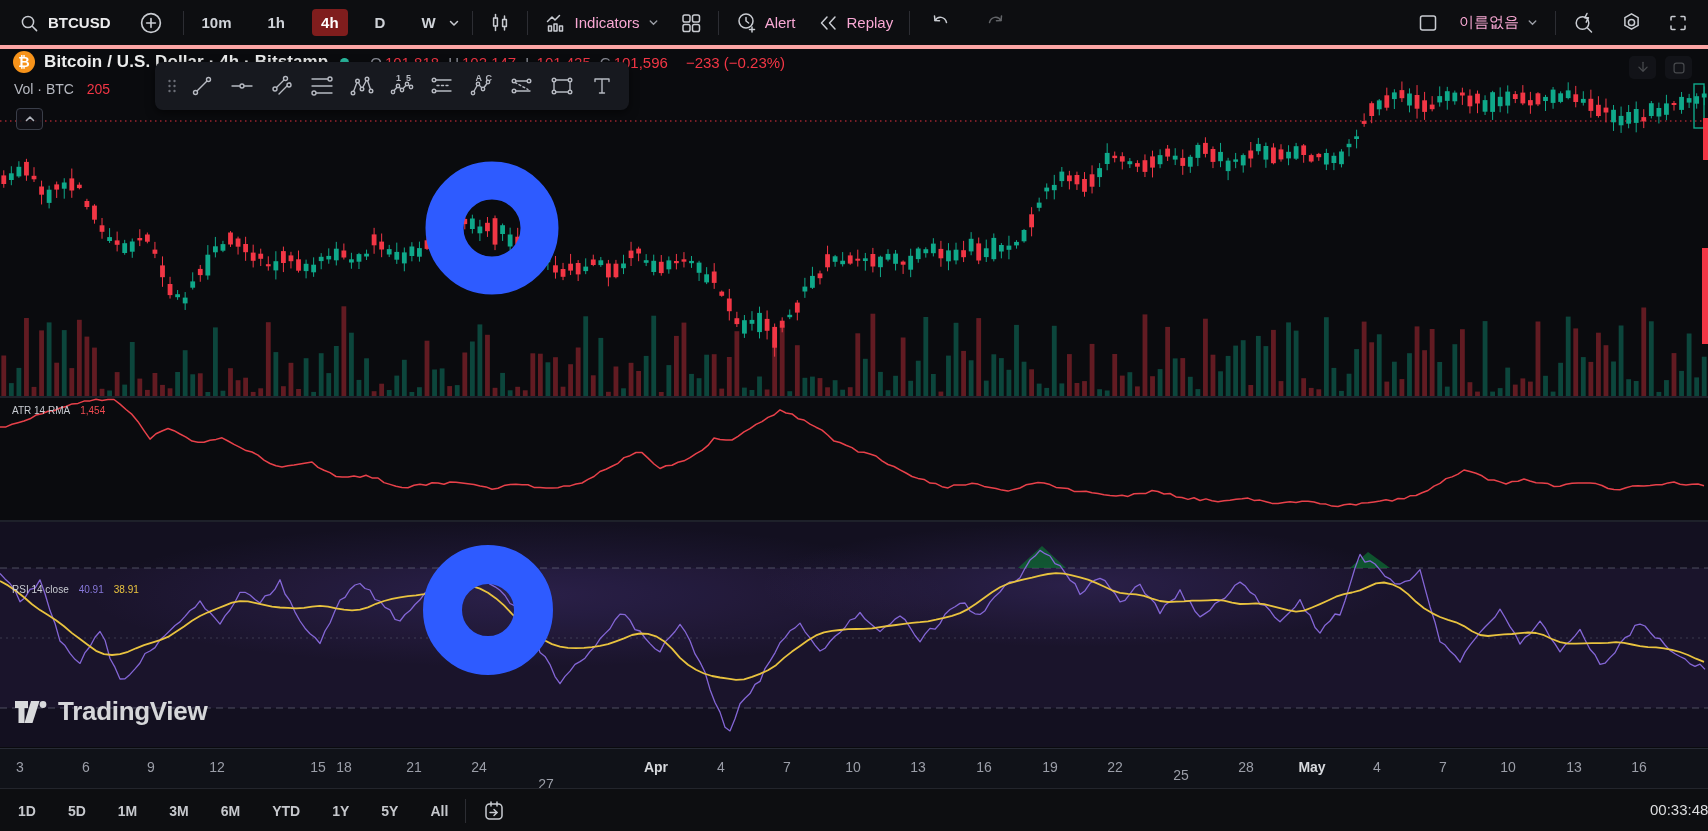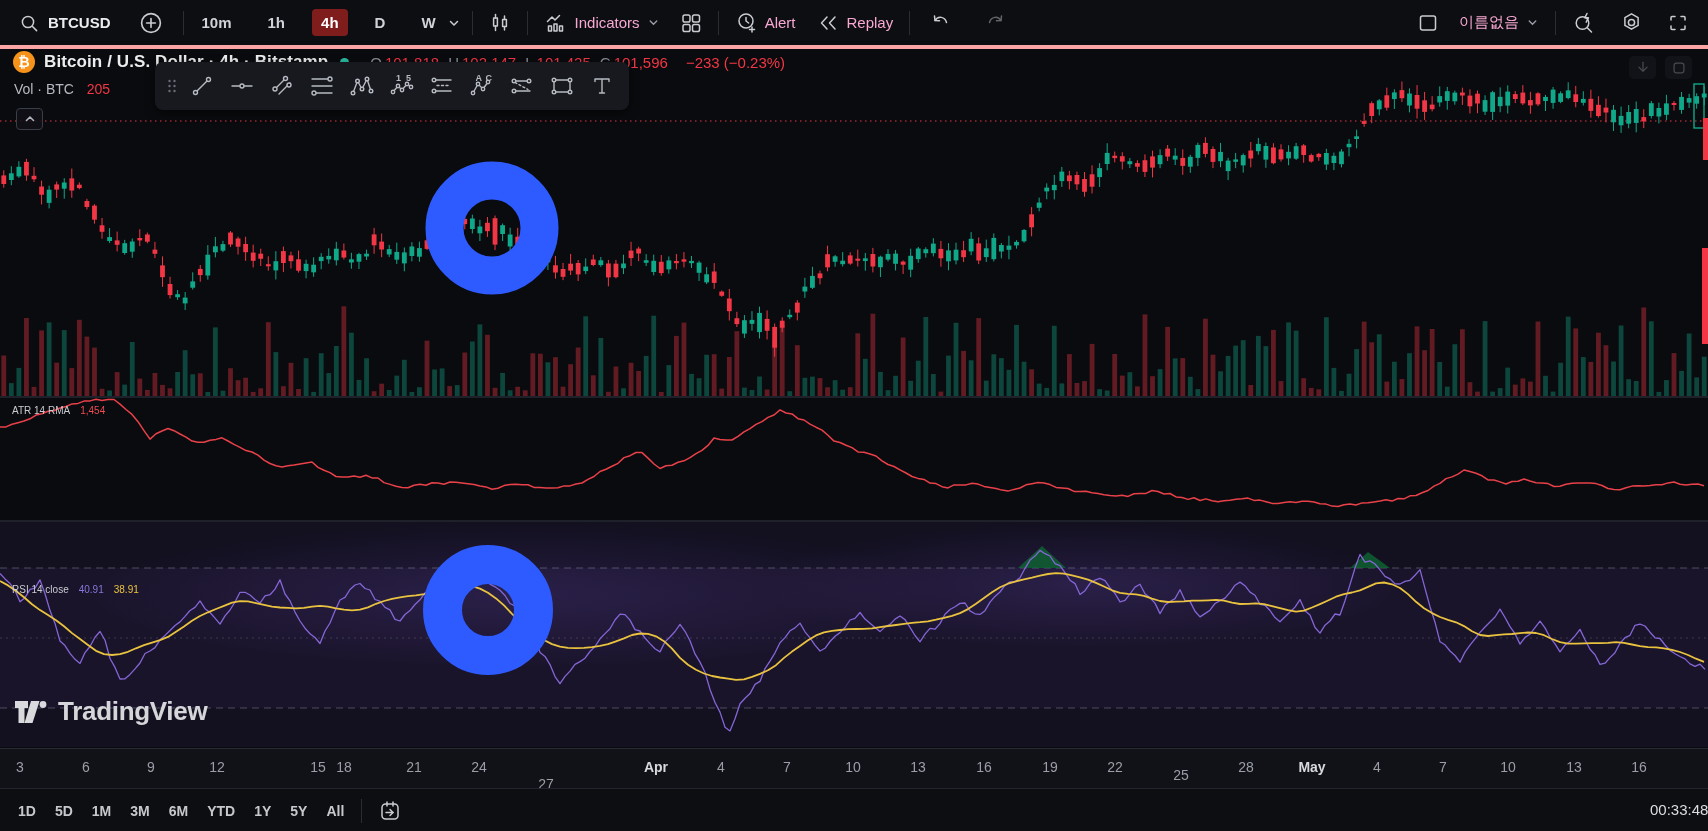--- a/index.html
+++ b/index.html
@@ -1148,21 +1148,21 @@
     <span style="left: 1246px;">28</span>
     <span class="strong" style="left: 1312px;">May</span>
     <span style="left: 1377px;">4</span>
     <span style="left: 1443px;">7</span>
     <span style="left: 1508px;">10</span>
     <span style="left: 1574px;">13</span>
     <span style="left: 1639px;">16</span>
   </div>
 
 <footer id="bottom-toolbar">
-  <div id="ranges" style="display:flex;align-items:flex-start;gap:3px">
+  <div id="ranges" style="display:flex;align-items:flex-start;gap:16px">
       <button class="range-btn">1D</button>
       <button class="range-btn">5D</button>
       <button class="range-btn">1M</button>
       <button class="range-btn">3M</button>
       <button class="range-btn">6M</button>
       <button class="range-btn">YTD</button>
       <button class="range-btn">1Y</button>
       <button class="range-btn">5Y</button>
       <button class="range-btn">All</button>
     </div>

